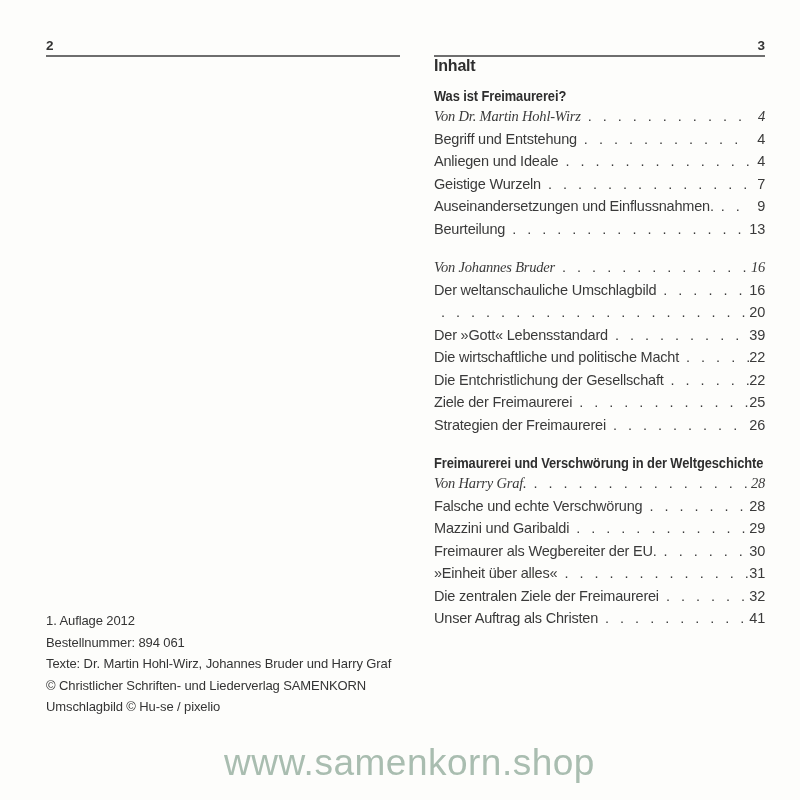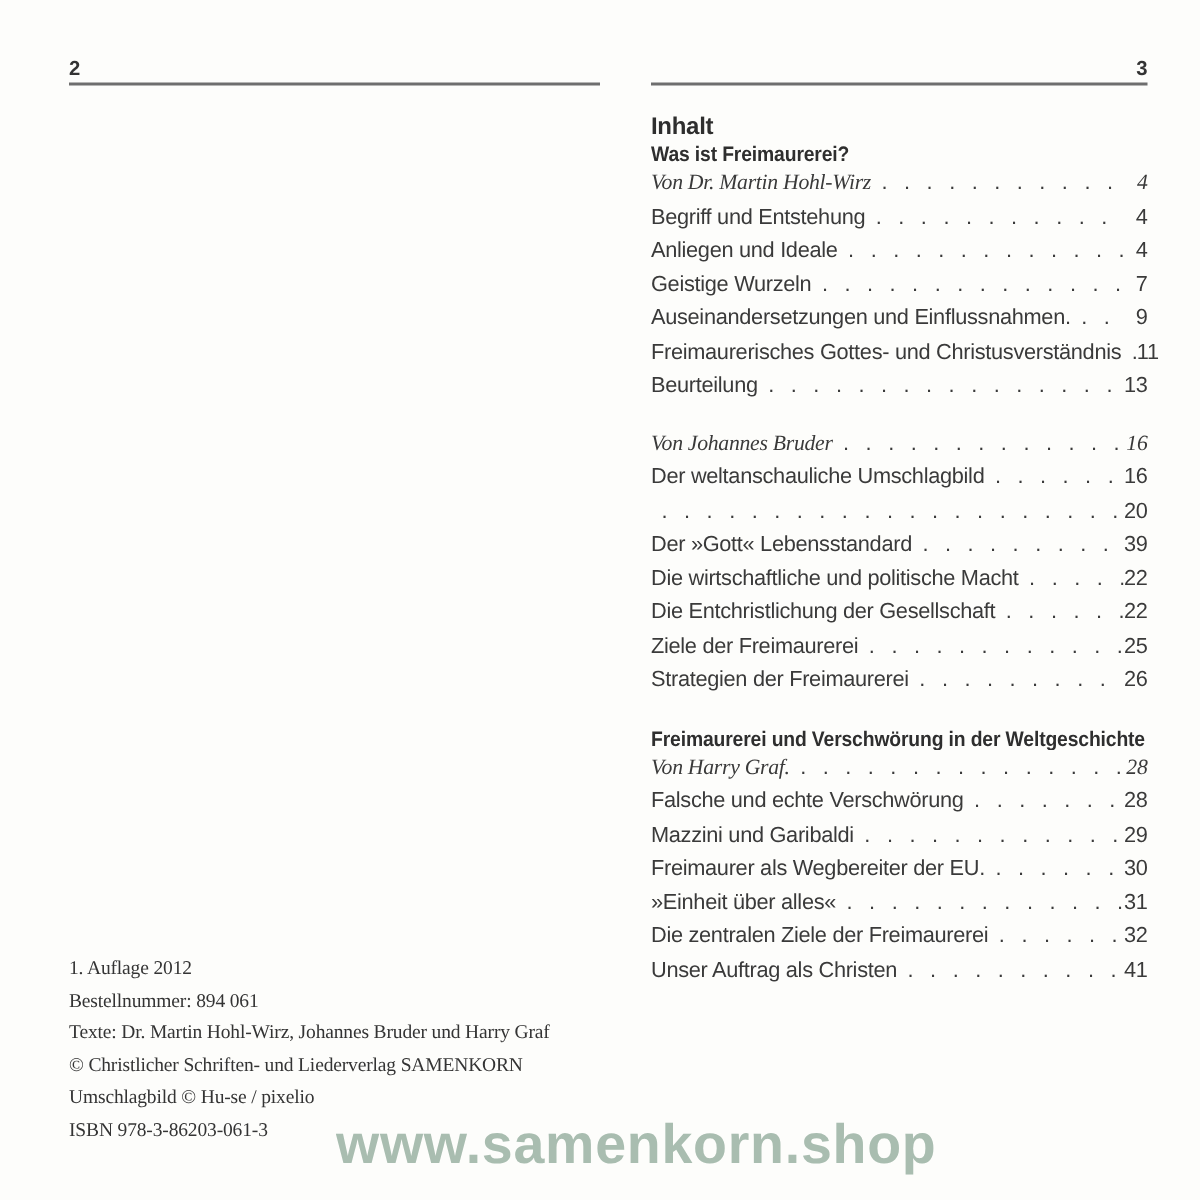--- a/index.html
+++ b/index.html
@@ -29,24 +29,23 @@
     line-height: 15px;
   }
   .page-header.num-right { text-align: right; }
   .page-header.num-left  { text-align: left; }
 
   
   .toc-heading {
     font-weight: bold;
     font-size: 16px;
     color: #2e2e2e;
-    margin-top: 19px;
     letter-spacing: -0.2px;
   }
-  .toc-section { }
+  .toc-section { margin-top: 13px; }
   .toc-section + .toc-section { margin-top: 16px; }
 
   .toc-row {
     display: flex;
     align-items: baseline;
     height: 22.5px;
     font-size: 14.5px;
     letter-spacing: -0.2px;
     white-space: nowrap;
   }
@@ -77,57 +76,55 @@
   .toc-page {
     flex: 0 0 auto;
     text-align: right;
     min-width: 15px;
   }
 
   
   .imprint {
     position: absolute;
     left: 46px;
-    top: 634px;
+    top: 610px;
     width: 370px;
     font-size: 13px;
     line-height: 21.5px;
     color: #343434;
     letter-spacing: -0.1px;
-    font-family: Liberation Serif, serif;
   }
 
   
   .watermark {
     position: absolute;
     left: 224px;
     top: 742px;
     font-size: 37px;
-    font-weight: bold;
+    font-weight: normal;
     letter-spacing: 0.5px;
     white-space: nowrap;
     z-index: 5;
   }
 </style>
 </head>
 <body>
 
 <div class="spread">
 
   <div class="page page-left">
     <div class="page-header num-left">2</div>
   </div>
 
   <div class="imprint">
       <div>1. Auflage 2012</div>
       <div>Bestellnummer: 894 061</div>
       <div>Texte: Dr. Martin Hohl-Wirz, Johannes Bruder und Harry Graf</div>
       <div>© Christlicher Schriften- und Liederverlag SAMENKORN</div>
       <div>Umschlagbild © Hu-se / pixelio</div>
-      <div>ISBN 978-3-86203-061-3</div>
     </div>
 
   <div class="page page-right">
     <div class="page-header num-right">3</div>
 
     <div class="toc-heading">Inhalt</div>
 
     <div id="toc">
         <div class="toc-section">
           <div class="toc-row section-title">
@@ -152,25 +149,20 @@
             <span class="toc-label">Geistige Wurzeln</span>
             <span class="toc-dots">........................................</span>
             <span class="toc-page">7</span>
           </div>
           <div class="toc-row">
             <span class="toc-label">Auseinandersetzungen und Einflussnahmen.</span>
             <span class="toc-dots">........................................</span>
             <span class="toc-page">9</span>
           </div>
           <div class="toc-row">
-            <span class="toc-label">Freimaurerisches Gottes- und Christusverständnis</span>
-            <span class="toc-dots">........................................</span>
-            <span class="toc-page">11</span>
-          </div>
-          <div class="toc-row">
             <span class="toc-label">Beurteilung</span>
             <span class="toc-dots">........................................</span>
             <span class="toc-page">13</span>
           </div>
         </div>
         <div class="toc-section">
           <div class="toc-row author">
             <span class="toc-label">Von Johannes Bruder</span>
             <span class="toc-dots">........................................</span>
             <span class="toc-page">16</span>

